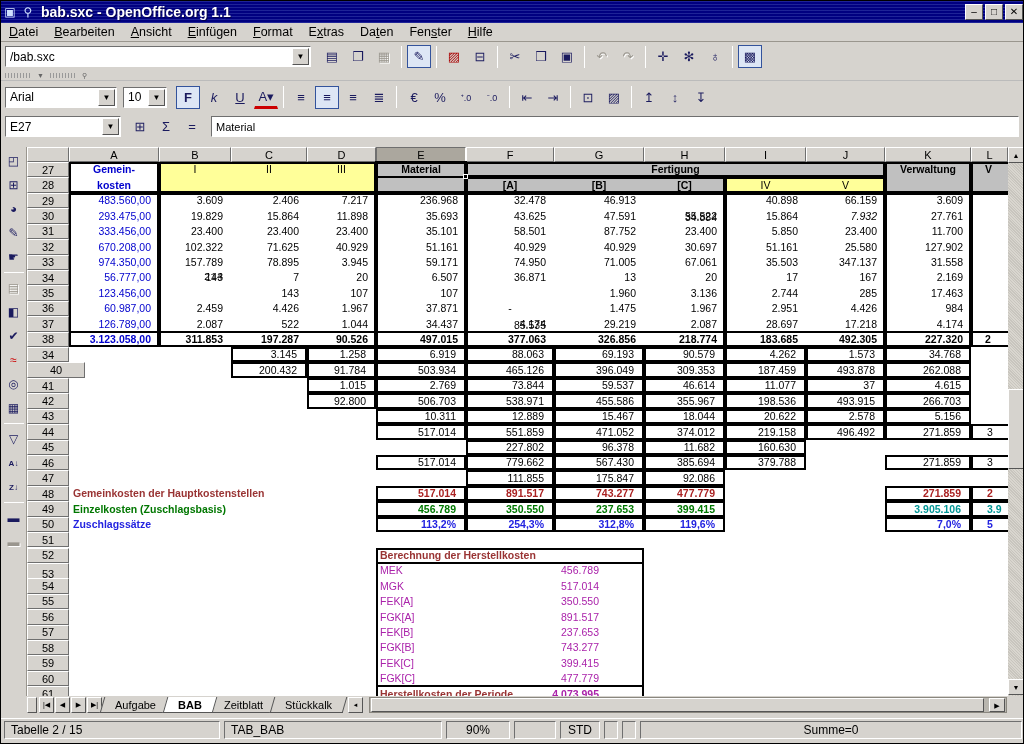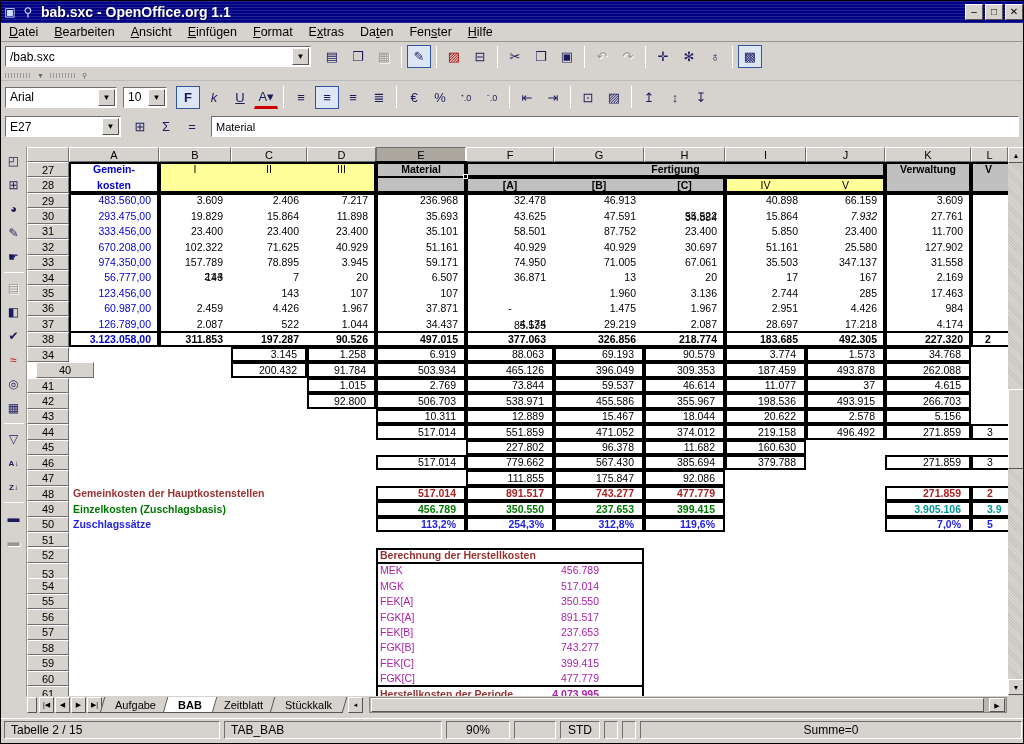--- a/index.html
+++ b/index.html
@@ -255,21 +255,21 @@
       <div class="ch" style="left: 0px; top: 61.26px; width: 42px; height: 15.42px;">30</div>
       <div class="ch" style="left: 0px; top: 76.68px; width: 42px; height: 15.42px;">31</div>
       <div class="ch" style="left: 0px; top: 92.1px; width: 42px; height: 15.42px;">32</div>
       <div class="ch" style="left: 0px; top: 107.52px; width: 42px; height: 15.42px;">33</div>
       <div class="ch" style="left: 0px; top: 122.94px; width: 42px; height: 15.42px;">34</div>
       <div class="ch" style="left: 0px; top: 138.36px; width: 42px; height: 15.42px;">35</div>
       <div class="ch" style="left: 0px; top: 153.78px; width: 42px; height: 15.42px;">36</div>
       <div class="ch" style="left: 0px; top: 169.2px; width: 42px; height: 15.42px;">37</div>
       <div class="ch" style="left: 0px; top: 184.62px; width: 42px; height: 15.42px;">38</div>
       <div class="ch" style="left: 0px; top: 200.04px; width: 42px; height: 15.42px;">34</div>
-      <div class="ch" style="left: 9px; top: 215.46px; width: 58px; height: 15.42px;">40</div>
+      <div class="ch" style="left: 0px; top: 215.46px; width: 58px; height: 15.42px;">40</div>
       <div class="ch" style="left: 0px; top: 230.88px; width: 42px; height: 15.42px;">41</div>
       <div class="ch" style="left: 0px; top: 246.3px; width: 42px; height: 15.42px;">42</div>
       <div class="ch" style="left: 0px; top: 261.72px; width: 42px; height: 15.42px;">43</div>
       <div class="ch" style="left: 0px; top: 277.14px; width: 42px; height: 15.42px;">44</div>
       <div class="ch" style="left: 0px; top: 292.56px; width: 42px; height: 15.42px;">45</div>
       <div class="ch" style="left: 0px; top: 307.98px; width: 42px; height: 15.42px;">46</div>
       <div class="ch" style="left: 0px; top: 323.4px; width: 42px; height: 15.42px;">47</div>
       <div class="ch" style="left: 0px; top: 338.82px; width: 42px; height: 15.42px;">48</div>
       <div class="ch" style="left: 0px; top: 354.24px; width: 42px; height: 15.42px;">49</div>
       <div class="ch" style="left: 0px; top: 369.66px; width: 42px; height: 15.42px;">50</div>
@@ -427,21 +427,21 @@
       <div class="cell n b" style="left: 698px; top: 184.62px; width: 81px; height: 15.42px;">183.685</div>
       <div class="cell n b" style="left: 779px; top: 184.62px; width: 79px; height: 15.42px;">492.305</div>
       <div class="cell n b" style="left: 858px; top: 184.62px; width: 86px; height: 15.42px;">227.320</div>
       <div class="cell lfrag b" style="left: 944px; top: 184.62px; width: 37px; height: 15.42px;">2</div>
       <div class="cell box n" style="left: 204px; top: 200.04px; width: 76px; height: 15.42px;">3.145</div>
       <div class="cell box n" style="left: 280px; top: 200.04px; width: 69px; height: 15.42px;">1.258</div>
       <div class="cell box n" style="left: 349px; top: 200.04px; width: 90px; height: 15.42px;">6.919</div>
       <div class="cell box n" style="left: 439px; top: 200.04px; width: 88px; height: 15.42px;">88.063</div>
       <div class="cell box n" style="left: 527px; top: 200.04px; width: 90px; height: 15.42px;">69.193</div>
       <div class="cell box n" style="left: 617px; top: 200.04px; width: 81px; height: 15.42px;">90.579</div>
-      <div class="cell box n" style="left: 698px; top: 200.04px; width: 81px; height: 15.42px;">3.774</div>
+      <div class="cell box n" style="left: 698px; top: 200.04px; width: 81px; height: 15.42px;">4.262</div>
       <div class="cell box n" style="left: 779px; top: 200.04px; width: 79px; height: 15.42px;">1.573</div>
       <div class="cell box n" style="left: 858px; top: 200.04px; width: 86px; height: 15.42px;">34.768</div>
       <div class="cell box n" style="left: 204px; top: 215.46px; width: 76px; height: 15.42px;">200.432</div>
       <div class="cell box n" style="left: 280px; top: 215.46px; width: 69px; height: 15.42px;">91.784</div>
       <div class="cell box n" style="left: 349px; top: 215.46px; width: 90px; height: 15.42px;">503.934</div>
       <div class="cell box n" style="left: 439px; top: 215.46px; width: 88px; height: 15.42px;">465.126</div>
       <div class="cell box n" style="left: 527px; top: 215.46px; width: 90px; height: 15.42px;">396.049</div>
       <div class="cell box n" style="left: 617px; top: 215.46px; width: 81px; height: 15.42px;">309.353</div>
       <div class="cell box n" style="left: 698px; top: 215.46px; width: 81px; height: 15.42px;">187.459</div>
       <div class="cell box n" style="left: 779px; top: 215.46px; width: 79px; height: 15.42px;">493.878</div>

